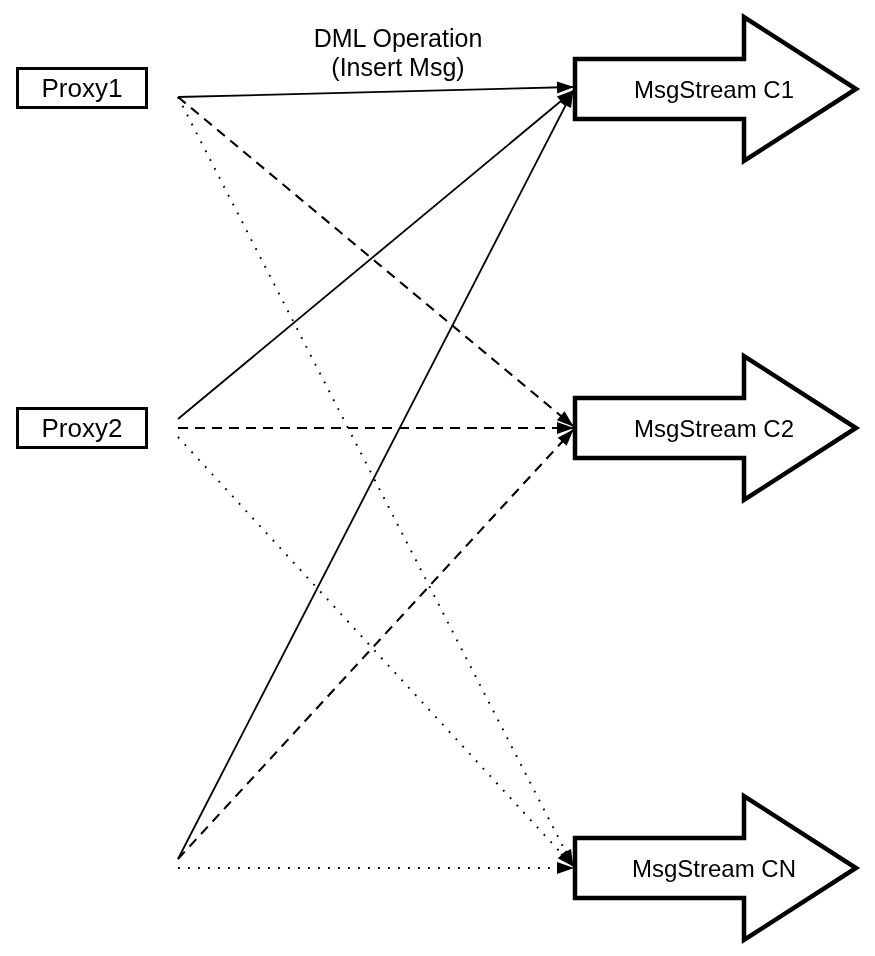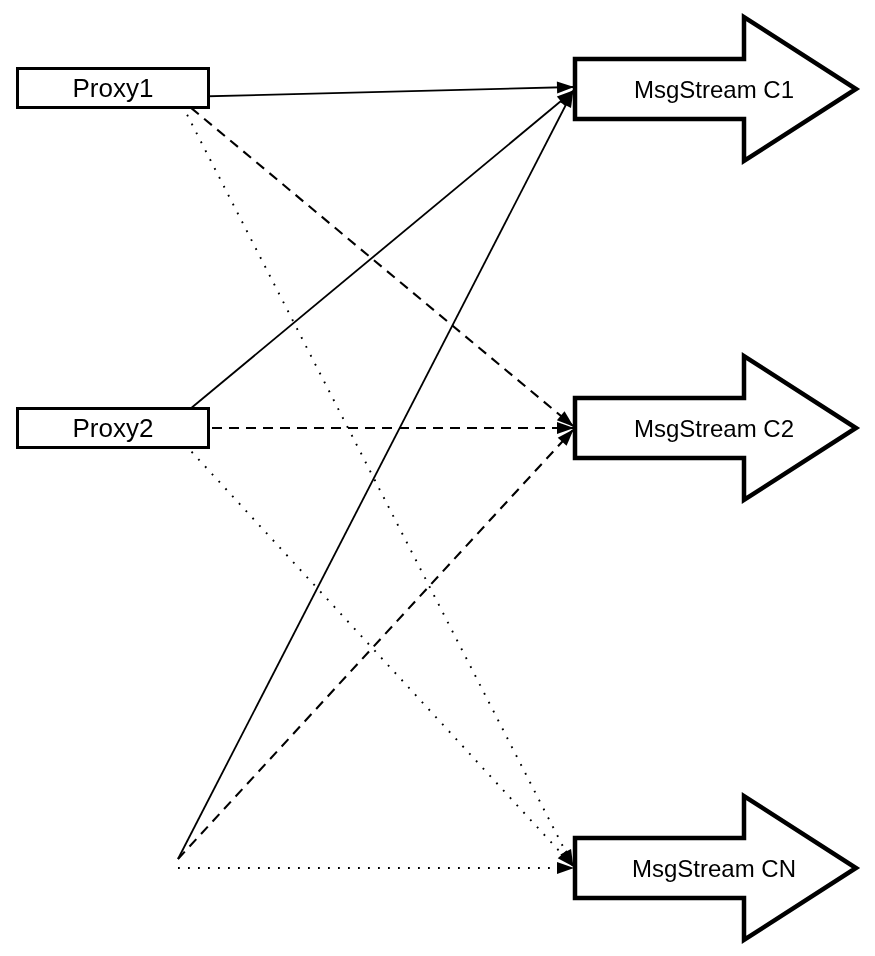--- a/index.html
+++ b/index.html
@@ -37,21 +37,21 @@
   .stream-label {
     font-family: "Liberation Sans", sans-serif;
     font-size: 24px;
     fill: #000000;
     text-anchor: middle;
   }
   
   .proxy {
     position: absolute;
     left: 16px;
-    width: 194px;
+    width: 132px;
     height: 42px;
     box-sizing: border-box;
     border: 3px solid #000000;
     background: #ffffff;
     display: flex;
     align-items: center;
     justify-content: center;
   }
   .proxy span {
     font-size: 26px;
@@ -113,14 +113,18 @@
     </g>
   </svg>
 
   <div class="proxy proxy-1">
     <span>Proxy1</span>
   </div>
   <div class="proxy proxy-2">
     <span>Proxy2</span>
   </div>
 
+  <div class="edge-title">
+    <div>DML Operation</div>
+    <div>(Insert Msg)</div>
+  </div>
 
 </div>
 
 </body></html>

